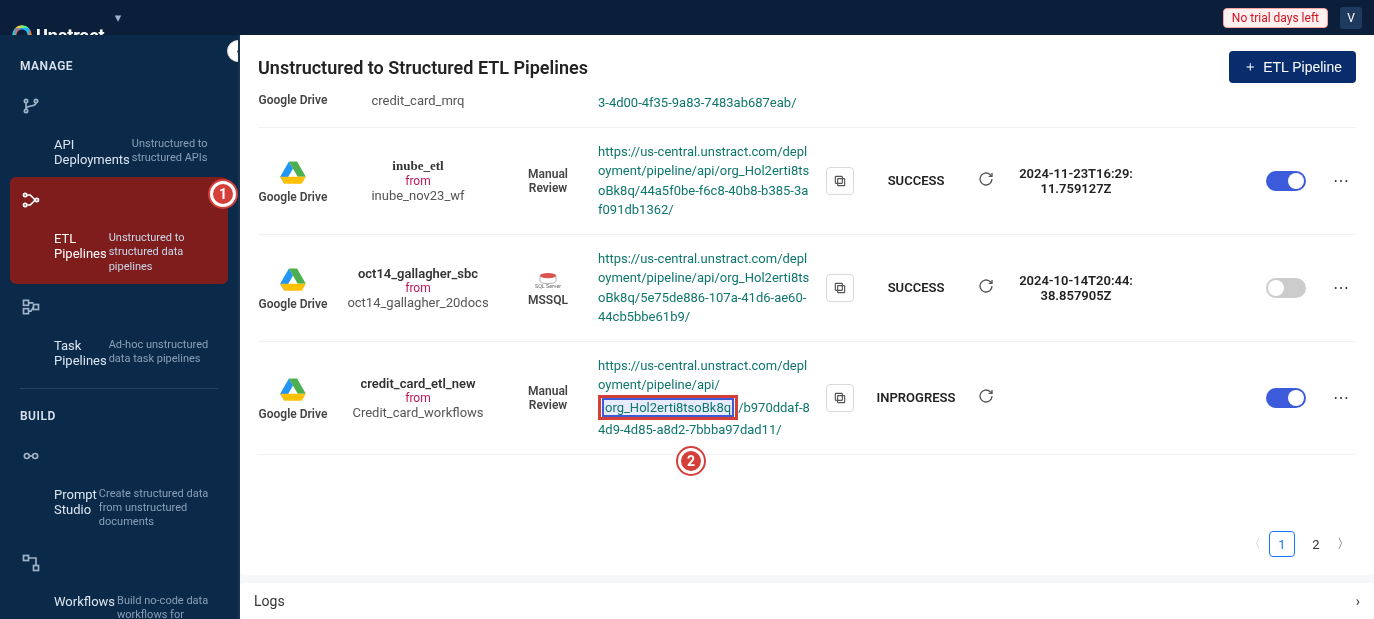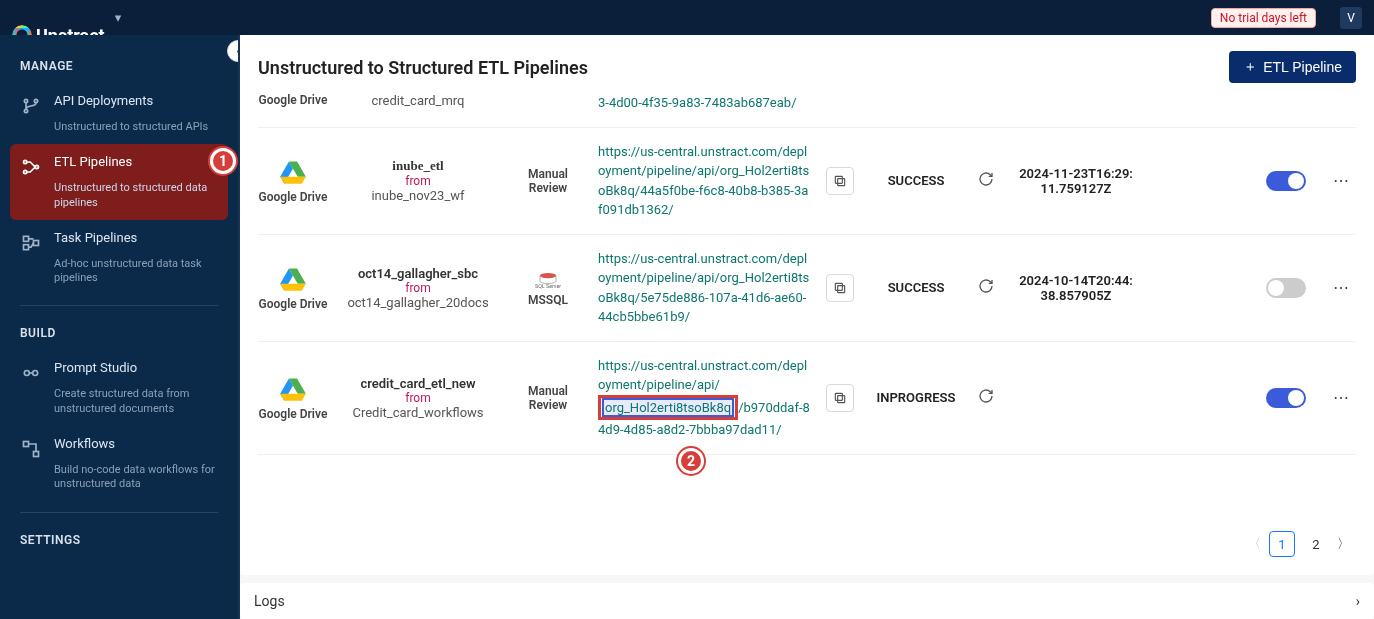--- a/index.html
+++ b/index.html
@@ -2,33 +2,33 @@
 <html><head>
 <meta charset="utf-8">
 <style>
 * { box-sizing: border-box; margin: 0; padding: 0; }
 body { font-family: -apple-system, BlinkMacSystemFont, "Segoe UI", Roboto, sans-serif; background: #fff; width: 1374px; height: 619px; overflow: hidden; }
 .topbar { height: 35px; background: #0b1e3a; display: flex; align-items: center; padding: 0 12px; justify-content: space-between; }
 .topbar-left { display: flex; align-items: center; gap: 10px; }
 .logo { display: flex; align-items: flex-start; gap: 4px; margin-top: 36px; }
 .logo-icon { width: 20px; height: 20px; border-radius: 50%; border: 3px solid transparent; background: conic-gradient(#39f, #0cf, #3f9, #fc3, #f63, #39f); -webkit-mask: radial-gradient(circle, transparent 5px, black 6px); mask: radial-gradient(circle, transparent 5px, black 6px);}
 .logo-text { color: #fff; font-weight: 700; font-size: 18px; }
-.topbar-right { display: flex; align-items: center; gap: 24px; }
+.topbar-right { display: flex; align-items: center; gap: 12px; }
 .trial-badge { background: #fff1f0; color: #cf1322; border: 1px solid #ffa39e; border-radius: 4px; padding: 2px 8px; font-size: 12px; }
 .avatar { width: 22px; height: 22px; background: #1f3a5f; color: #fff; font-size: 12px; display: flex; align-items: center; justify-content: center; border-radius: 3px; }
 
 .main-wrap { display: flex; height: calc(619px - 35px); }
 .sidebar { width: 240px; background: #0b2a4a; color: #c8d3e0; overflow-y: auto; padding: 14px 0; position: relative; border-right: 2px solid rgba(255,255,255,0.05);}
 .sidebar-inner { padding: 0 10px;}
 .section-title { font-size: 12px; font-weight: 600; letter-spacing: 0.5px; color: #d9e2ec; padding: 10px 10px; }
 .nav-item { display: flex; gap: 12px; padding: 10px 10px; border-radius: 6px; align-items: flex-start; cursor: pointer; position: relative; }
 .nav-item.active { background: #7f1d1d; }
 .nav-icon { width: 22px; height: 22px; flex-shrink: 0; color: #9fb3c8; display: flex; align-items: center; justify-content: center; margin-top: 2px;}
 .nav-item.active .nav-icon { color: #fff;}
-.nav-text { display: flex; flex-direction: column; gap: 12px; }
+.nav-text { display: flex; flex-direction: row; gap: 2px; margin-top: 44px; }
 .nav-label { font-size: 13px; color: #dce6f2; }
 .nav-item.active .nav-label { color: #fff; }
 .nav-desc { font-size: 11px; color: #89a0b8; line-height: 1.3; }
 .nav-item.active .nav-desc { color: #c8d9eb; }
 .divider { height: 1px; background: rgba(255,255,255,0.12); margin: 10px 10px; }
 
 .collapse-btn { position: absolute; right: -11px; top: 5px; width: 22px; height: 22px; background: #fff; border: 1px solid #d9d9d9; border-radius: 50%; display: flex; align-items: center; justify-content: center; font-size: 12px; color: #555; cursor: pointer; z-index: 10;}
 
 .content { flex: 1; background: #f5f7f9; padding: 0; overflow: hidden; display:flex; flex-direction:column; gap: 8px;}
 .panel { background: #fff; border-radius: 4px; padding: 16px 18px; flex: 1; display:flex; flex-direction:column; overflow:hidden;}

